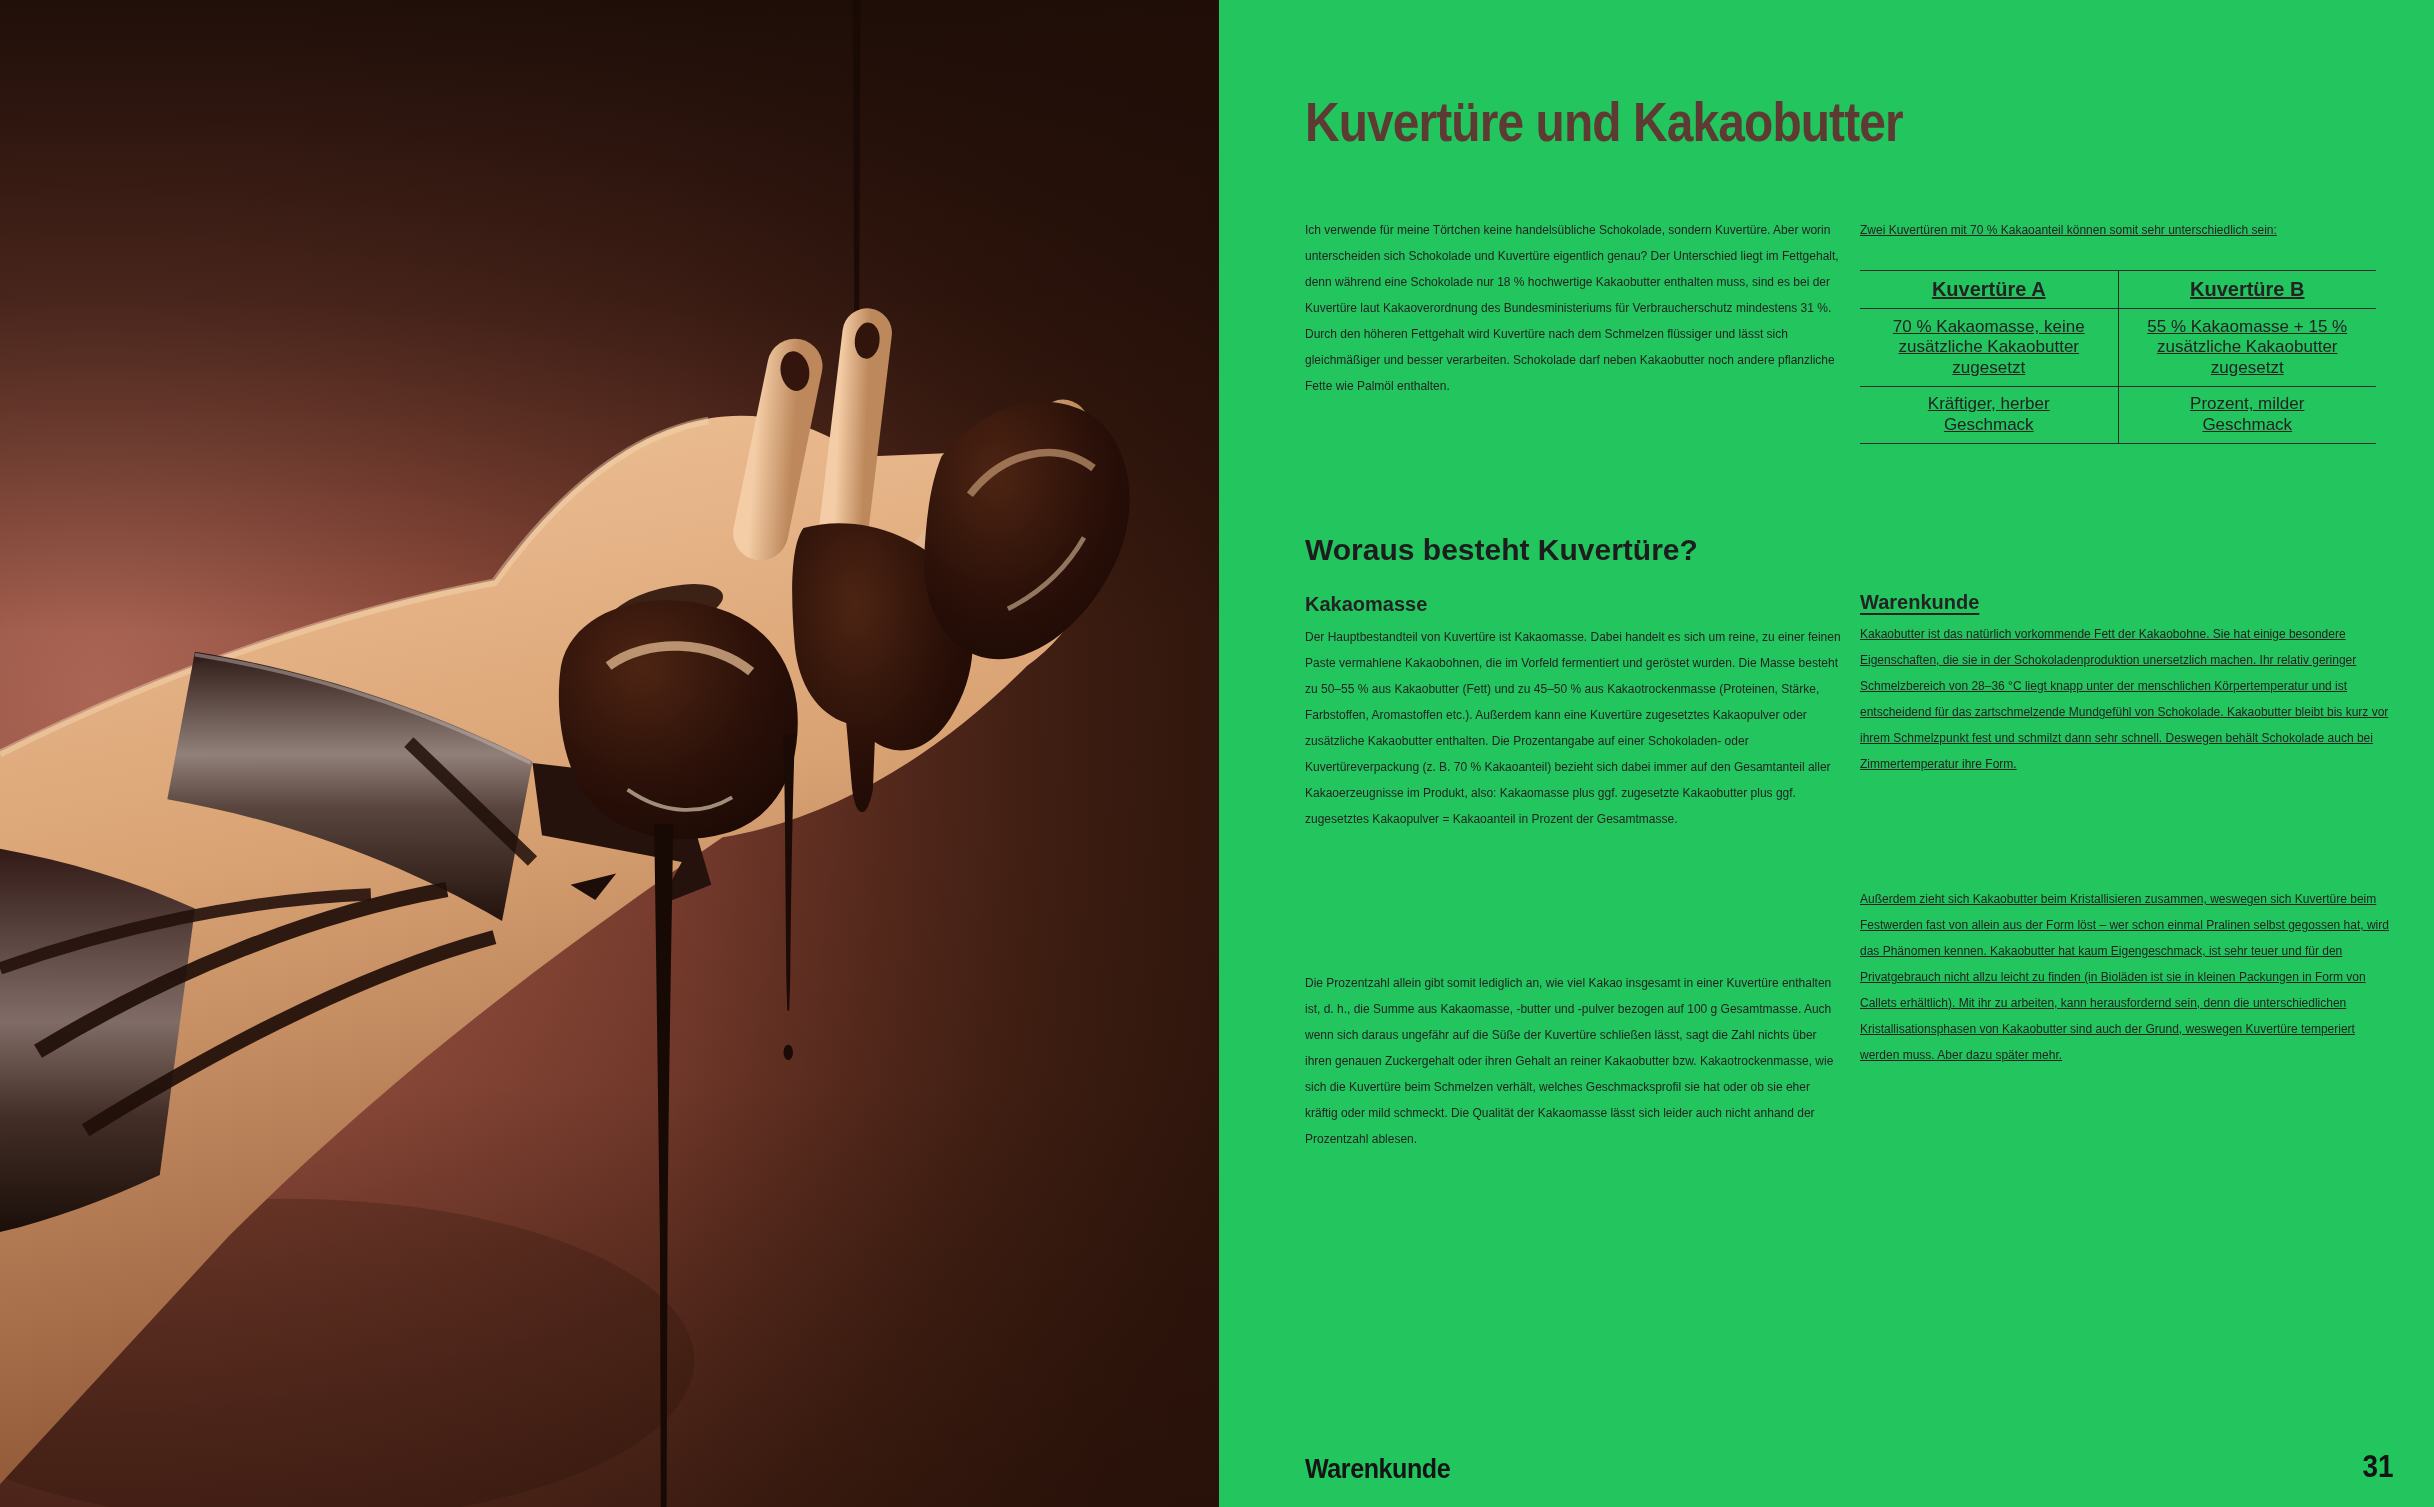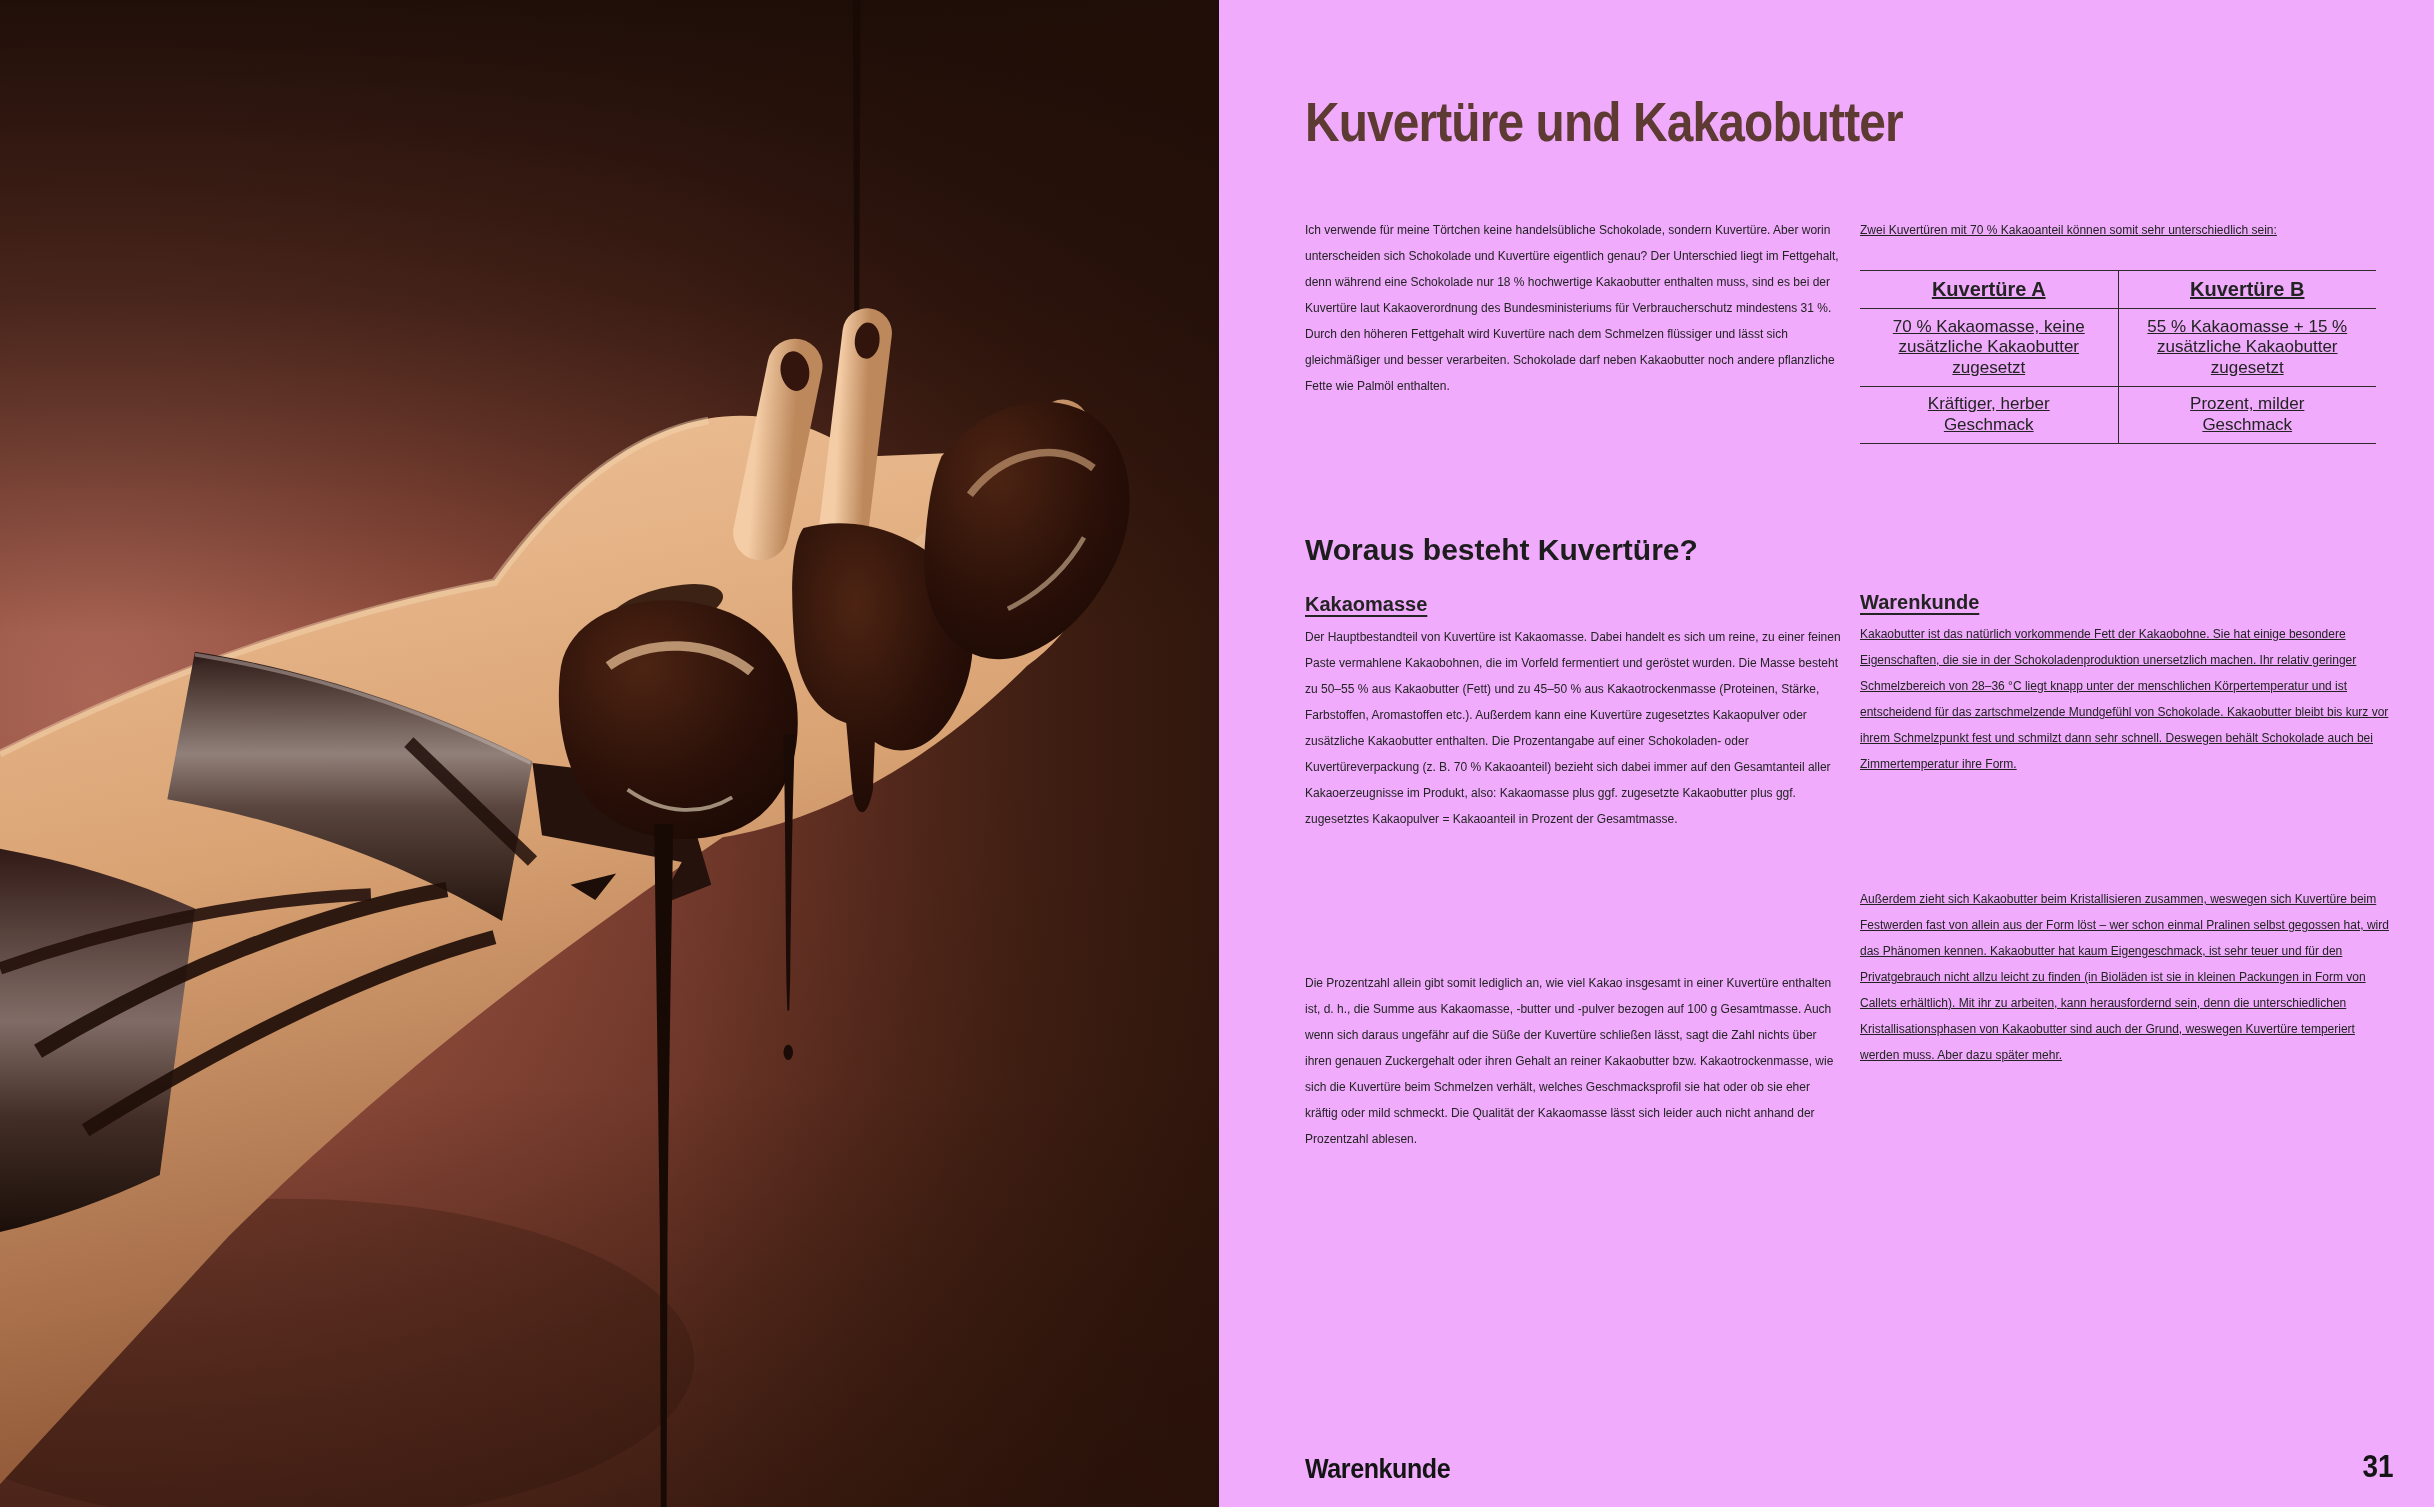--- a/index.html
+++ b/index.html
@@ -4,35 +4,35 @@
 <style>
   html,body{margin:0;padding:0;}
   body{
     width:2435px;height:1508px;position:relative;overflow:hidden;
     background:#ffffff;
     font-family:"Liberation Sans", sans-serif;
     color:#232323;
   }
   .photo{position:absolute;left:0;top:0;width:1219px;height:1508px;}
   .photo svg{display:block;width:100%;height:100%;}
-  .page{position:absolute;left:1219px;top:0;width:1216px;height:1508px;background:#f0abfc;}
+  .page{position:absolute;left:1219px;top:0;width:1216px;height:1508px;background:#22c55e;}
 
   .title{
     position:absolute;left:86px;top:53px;
     font-size:55px;font-weight:bold;color:#5d3b33;
     letter-spacing:-1px;white-space:nowrap;
     transform:scaleX(0.87);transform-origin:left top;
   }
   .col-block{position:absolute;}
   p.body{font-size:12px;line-height:26px;margin:0;}
   .lx{left:86px;width:538px;}
   .rx{left:641px;width:535px;text-decoration:underline;}
 
   .h2{font-size:30px;font-weight:bold;color:#1d1d1d;margin:0;}
-  .h3{font-size:20px;font-weight:bold;text-decoration:underline;text-underline-offset:3.8px;margin:0;}
+  .h3{font-size:20px;font-weight:bold;text-underline-offset:3.8px;margin:0;}
 
   table.ktable{border-collapse:collapse;width:516px;table-layout:fixed;
     border-top:1.9px solid #2e2b2a;border-bottom:1.9px solid #2e2b2a;}
   table.ktable th{
     font-size:20px;font-weight:bold;text-align:center;padding:6.7px 5.7px 7.6px 5.7px;
     border-bottom:1.9px solid #2e2b2a;
   }
   table.ktable td{
     font-size:17px;line-height:20.4px;text-align:center;padding:7.6px 27px;
     vertical-align:middle;

